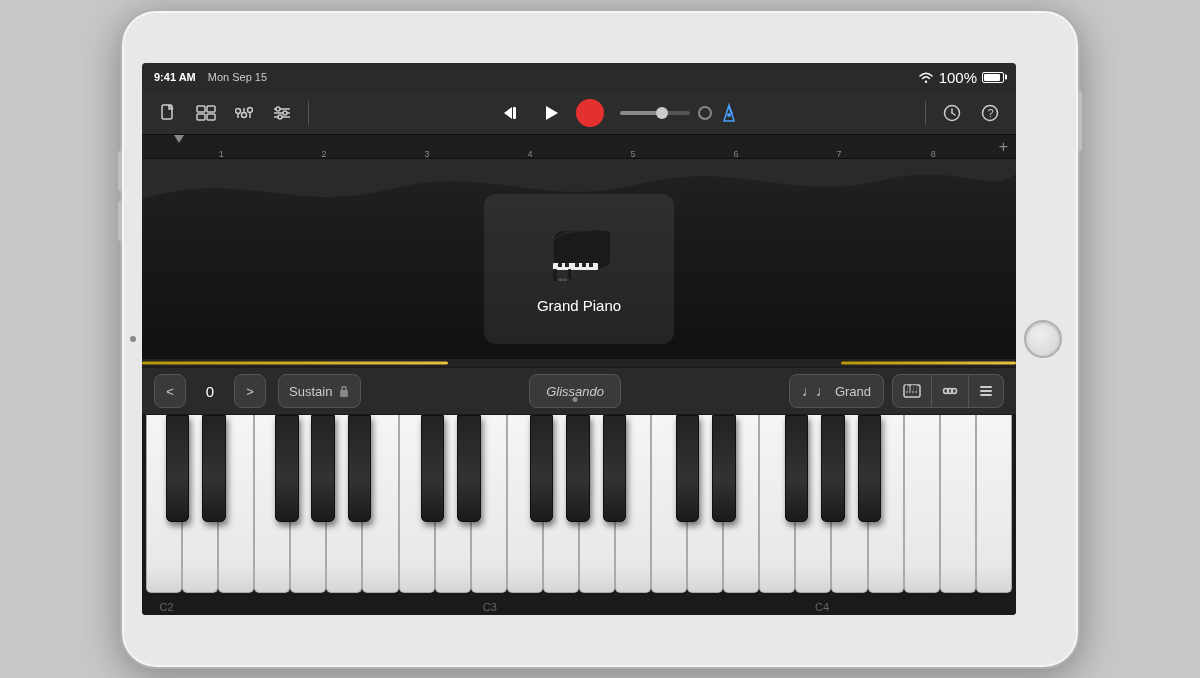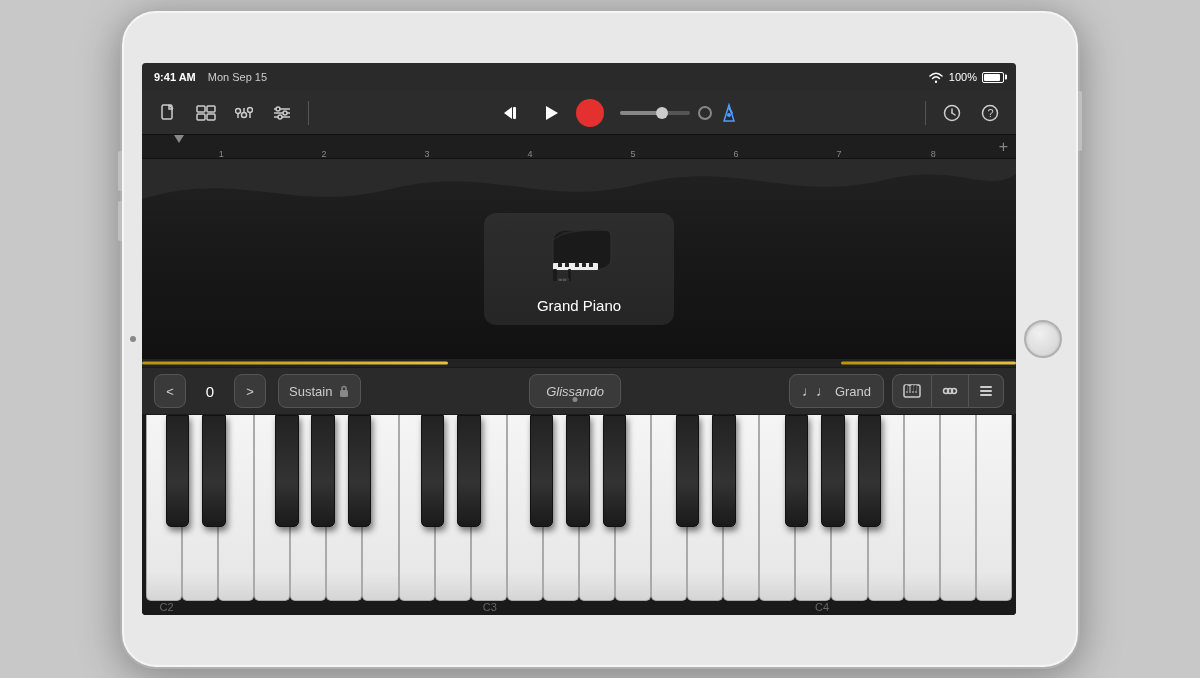--- a/index.html
+++ b/index.html
@@ -136,21 +136,21 @@
     
     .wave-top {
       position: absolute;
       top: 0; left: 0; right: 0; height: 60px;
       overflow: hidden;
     }
     .wave-top svg { width: 100%; height: 60px; }
 
     
     .instrument-card {
-      width: 190px; height: 112px;
+      width: 190px; height: 150px;
       background: rgba(255,255,255,0.08);
       border-radius: 12px;
       display: flex;
       flex-direction: column;
       align-items: center;
       justify-content: center;
       gap: 12px;
       margin-top: 20px;
     }
     .instrument-name {
@@ -367,21 +367,21 @@
         <span class="status-time">9:41 AM</span>
         <span class="status-date">Mon Sep 15</span>
       </div>
       <div class="status-right">
 
         <svg width="16" height="12" viewBox="0 0 16 12">
           <path d="M8 9.5 a1.2 1.2 0 1 1 0 2.4 a1.2 1.2 0 0 1 0-2.4z" fill="white"></path>
           <path d="M4.5 7.5 Q8 4 11.5 7.5" stroke="white" stroke-width="1.5" fill="none" stroke-linecap="round"></path>
           <path d="M2 5 Q8 -0.5 14 5" stroke="white" stroke-width="1.5" fill="none" stroke-linecap="round"></path>
         </svg>
-        <span style="font-size:11px;">100%</span>
+        <span style="font-size:15px;">100%</span>
         <div class="battery-icon">
           <div class="battery-fill"></div>
         </div>
       </div>
     </div>
 
     <div class="toolbar">
       <div class="toolbar-icon">
         <svg width="18" height="18" viewBox="0 0 18 18" fill="none">
             <rect x="3" y="1" width="10" height="14" rx="1.5" stroke="#ccc" stroke-width="1.5"></rect>
@@ -625,21 +625,21 @@
             <div style="position: absolute; top: 0px; left: 48.5417%; width: 2.70833%; height: 100%; background: linear-gradient(rgb(34, 34, 34) 0%, rgb(51, 51, 51) 60%, rgb(26, 26, 26) 100%); border-radius: 0px 0px 5px 5px; border: 1px solid rgb(17, 17, 17); cursor: pointer; z-index: 2; box-shadow: rgba(0, 0, 0, 0.5) 2px 4px 6px;"></div>
             <div style="position: absolute; top: 0px; left: 52.7083%; width: 2.70833%; height: 100%; background: linear-gradient(rgb(34, 34, 34) 0%, rgb(51, 51, 51) 60%, rgb(26, 26, 26) 100%); border-radius: 0px 0px 5px 5px; border: 1px solid rgb(17, 17, 17); cursor: pointer; z-index: 2; box-shadow: rgba(0, 0, 0, 0.5) 2px 4px 6px;"></div>
             <div style="position: absolute; top: 0px; left: 61.0417%; width: 2.70833%; height: 100%; background: linear-gradient(rgb(34, 34, 34) 0%, rgb(51, 51, 51) 60%, rgb(26, 26, 26) 100%); border-radius: 0px 0px 5px 5px; border: 1px solid rgb(17, 17, 17); cursor: pointer; z-index: 2; box-shadow: rgba(0, 0, 0, 0.5) 2px 4px 6px;"></div>
             <div style="position: absolute; top: 0px; left: 65.2083%; width: 2.70833%; height: 100%; background: linear-gradient(rgb(34, 34, 34) 0%, rgb(51, 51, 51) 60%, rgb(26, 26, 26) 100%); border-radius: 0px 0px 5px 5px; border: 1px solid rgb(17, 17, 17); cursor: pointer; z-index: 2; box-shadow: rgba(0, 0, 0, 0.5) 2px 4px 6px;"></div>
             <div style="position: absolute; top: 0px; left: 73.5417%; width: 2.70833%; height: 100%; background: linear-gradient(rgb(34, 34, 34) 0%, rgb(51, 51, 51) 60%, rgb(26, 26, 26) 100%); border-radius: 0px 0px 5px 5px; border: 1px solid rgb(17, 17, 17); cursor: pointer; z-index: 2; box-shadow: rgba(0, 0, 0, 0.5) 2px 4px 6px;"></div>
             <div style="position: absolute; top: 0px; left: 77.7083%; width: 2.70833%; height: 100%; background: linear-gradient(rgb(34, 34, 34) 0%, rgb(51, 51, 51) 60%, rgb(26, 26, 26) 100%); border-radius: 0px 0px 5px 5px; border: 1px solid rgb(17, 17, 17); cursor: pointer; z-index: 2; box-shadow: rgba(0, 0, 0, 0.5) 2px 4px 6px;"></div>
             <div style="position: absolute; top: 0px; left: 81.875%; width: 2.70833%; height: 100%; background: linear-gradient(rgb(34, 34, 34) 0%, rgb(51, 51, 51) 60%, rgb(26, 26, 26) 100%); border-radius: 0px 0px 5px 5px; border: 1px solid rgb(17, 17, 17); cursor: pointer; z-index: 2; box-shadow: rgba(0, 0, 0, 0.5) 2px 4px 6px;"></div>
           </div>
       </div>
 
-      <div style="height:14px;background:#1a1a1a;position:relative;flex-shrink:0;">
+      <div style="height:22px;background:#1a1a1a;position:relative;flex-shrink:0;">
         <span class="octave-label" style="left:2%;">C2</span>
         <span class="octave-label" style="left:39%;">C3</span>
         <span class="octave-label" style="left:77%;">C4</span>
       </div>
     </div>
 
   </div>
 </div>
 
 </body></html>

